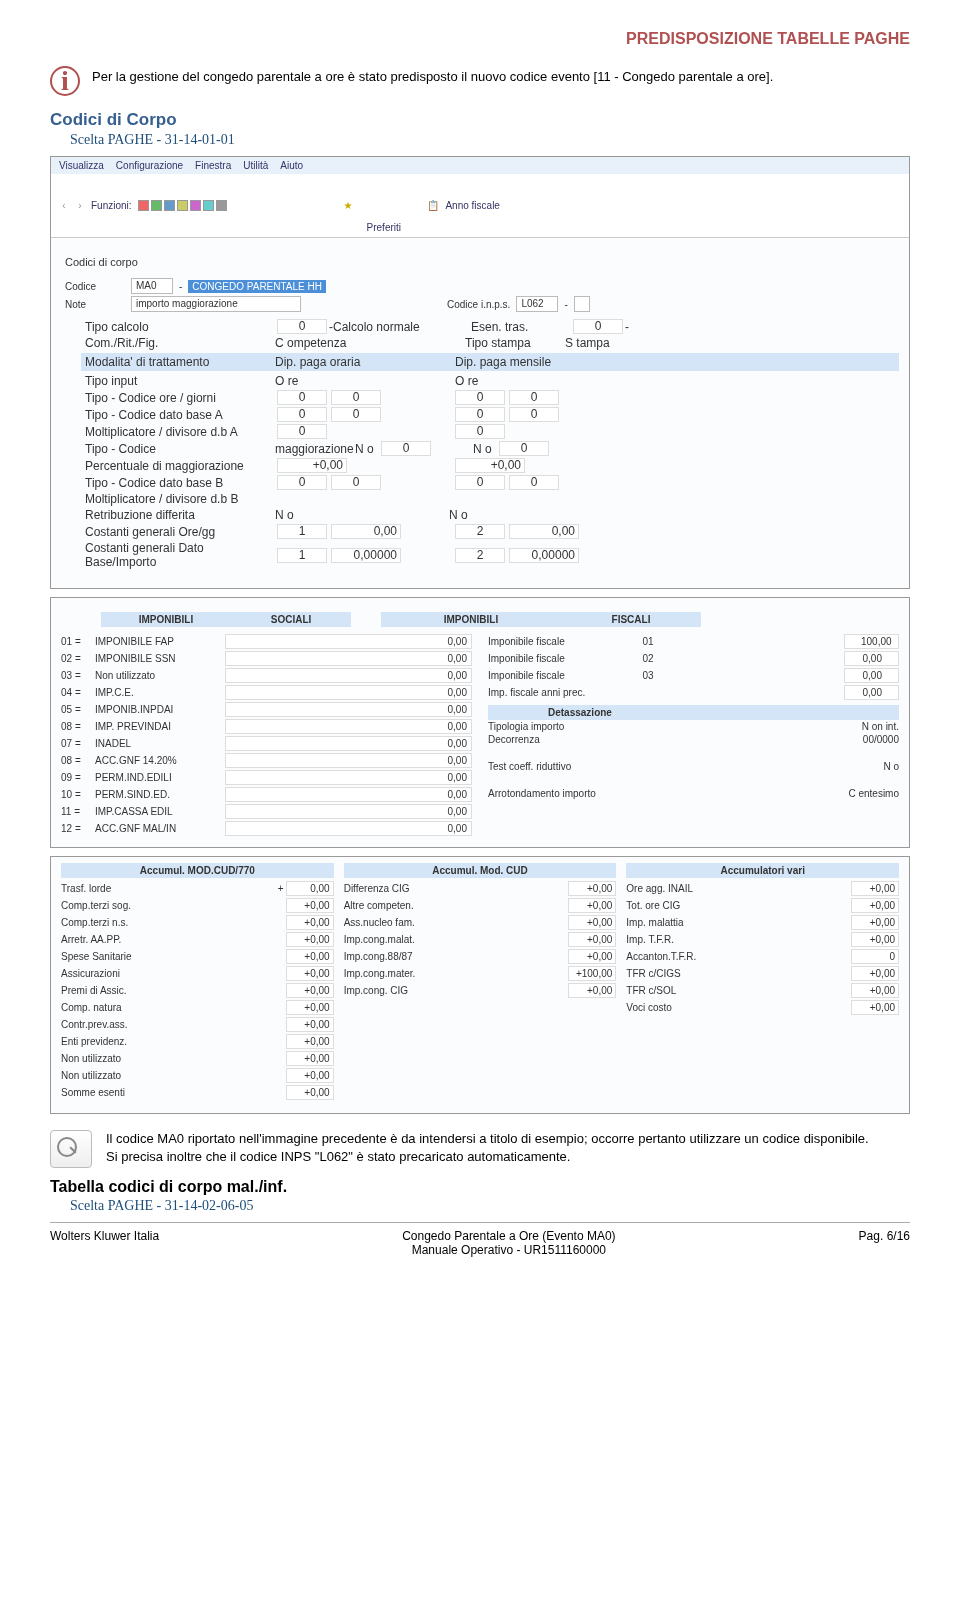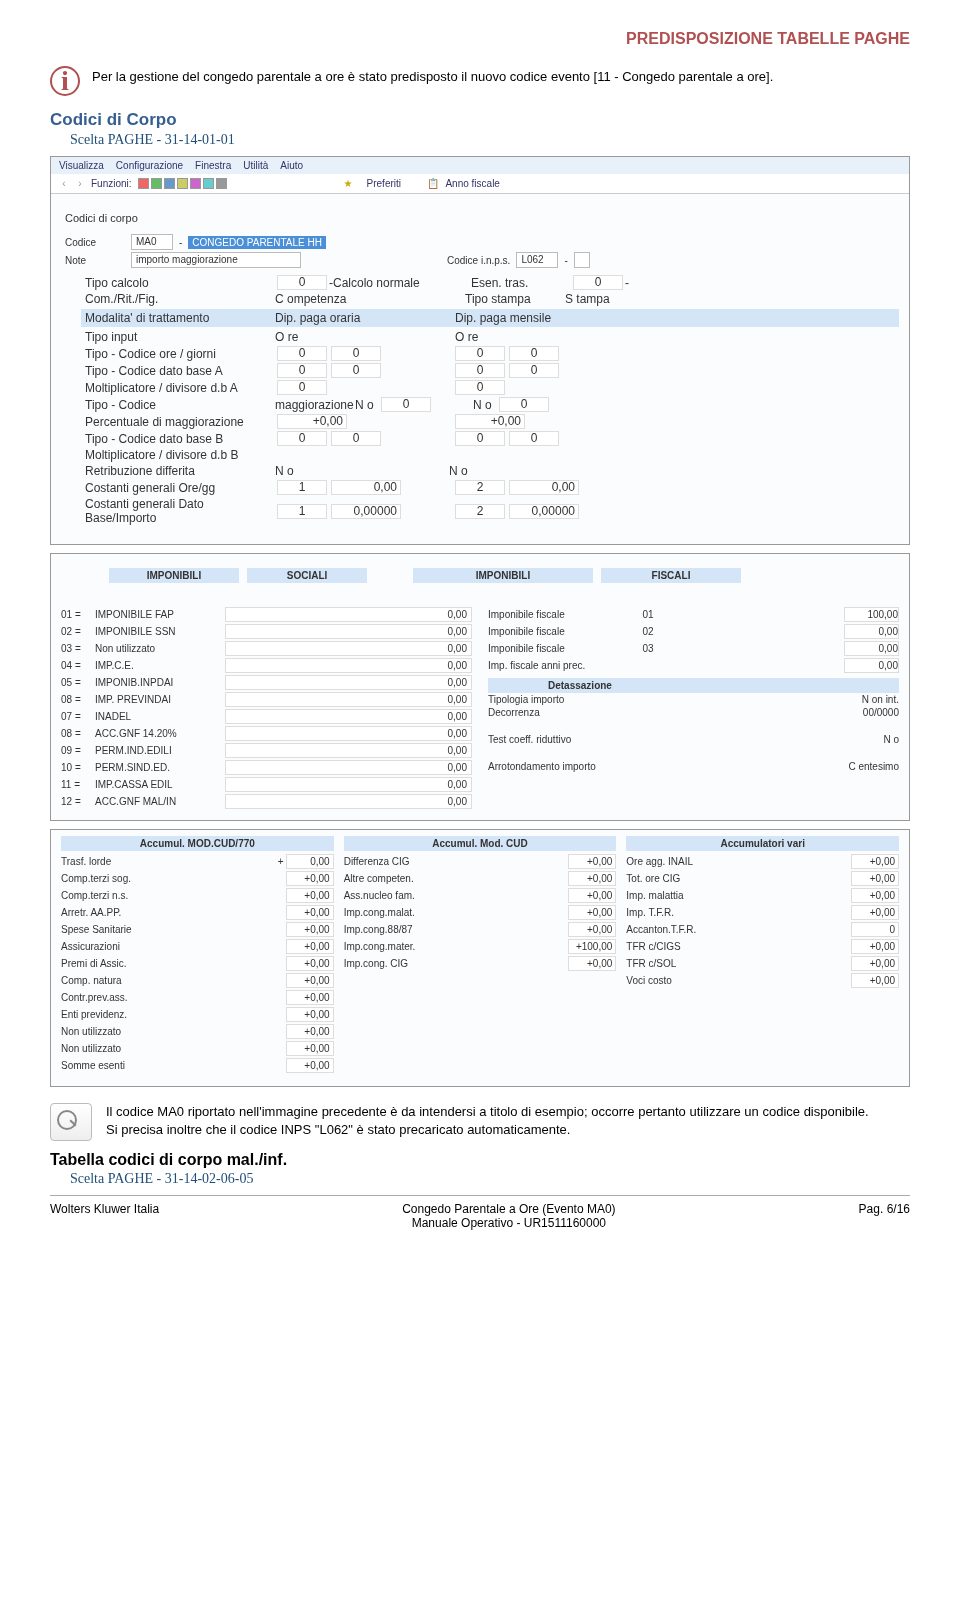--- a/index.html
+++ b/index.html
@@ -10,48 +10,48 @@
   .info-icon { flex: 0 0 30px; font-family: Georgia, serif; font-weight: bold; font-size: 28px; color: #b05050; border: 2.5px solid #b05050; border-radius: 50%; width: 30px; height: 30px; line-height: 26px; text-align: center; }
   .info-text { margin-top: 2px; line-height: 1.35; }
   .section-h { color: #365f91; font-size: 17px; font-weight: bold; margin: 6px 0 2px 0; }
   .scelta { color: #1f4e79; font-family: Georgia, serif; font-size: 14px; margin: 2px 0 6px 20px; }
   .para { line-height: 1.35; text-align: justify; margin-bottom: 10px; }
   .screenshot { border: 1px solid #999; margin: 8px 0; font-size: 10px; color: #333; background: #fafcfe; }
   .menu-bar { background: #e8f0fa; padding: 3px 8px; color: #336; font-size: 10px; display: flex; gap: 12px; }
   .toolbar { padding: 4px 8px; background: #fff; display: flex; gap: 6px; align-items: center; border-bottom: 1px solid #ccc; }
   .tb-dash { width: 10px; text-align: center; color: #999; }
   .tb-word { color: #336; font-size: 10px; }
-  .tb-prefs { margin-left: 8px; }
+  .tb-prefs { margin-left: 8px; margin-top: 44px; }
   .panel { padding: 10px 14px; }
   .form-title { font-size: 11px; margin: 8px 0 10px 0; }
   .frow { display: flex; align-items: center; gap: 6px; margin: 2px 0; font-size: 10px; }
   .flabel { width: 60px; }
   .finput { border: 1px solid #bbb; background: #fff; padding: 1px 4px; font-size: 10px; height: 16px; }
   .finput.w50 { width: 42px; }
   .finput.w200 { width: 170px; }
   .highlight { background: #4a8fd8; color: #fff; padding: 1px 4px; }
   .detail-grid { margin: 6px 0 8px 20px; font-size: 12px; }
   .drow { display: flex; align-items: center; padding: 1px 0; }
   .dlab { width: 190px; }
   .dv { width: 50px; text-align: center; border: 1px solid #ddd; background: #fff; margin: 0 2px; height: 15px; line-height: 13px; padding: 0 3px; }
   .dv.r { text-align: right; }
   .dtext { width: 120px; }
   .dgap { width: 18px; }
   .bluehdr { display: flex; margin-top: 8px; }
   .bh { background: #d4e5f7; font-weight: bold; text-align: center; padding: 2px 4px; font-size: 10px; flex: 1; }
-  .tbls { display: flex; gap: 16px; margin-top: 19px; padding: 4px 10px 10px 10px; }
+  .tbls { display: flex; gap: 16px; margin-top: 2px; padding: 4px 10px 10px 10px; }
   .tbl-left { flex: 1; font-size: 10px; }
   .tbl-right { flex: 1; font-size: 10px; }
   .trow { display: flex; align-items: center; padding: 1px 0; }
   .tc1 { width: 34px; }
   .tc2 { width: 130px; }
   .tc3 { flex: 1; text-align: right; border: 1px solid #ddd; background: #fff; padding: 0 4px; height: 15px; line-height: 13px; }
   .rc1 { width: 145px; }
   .rc2 { width: 30px; text-align: center; }
-  .rc3 { width: 55px; text-align: right; border: 1px solid #ddd; background: #fff; padding: 0 0; height: 15px; line-height: 13px; margin-left: auto; }
+  .rc3 { width: 55px; text-align: right; border: 1px solid #ddd; background: #fff; padding: 0 16px; height: 15px; line-height: 13px; margin-left: auto; }
   .accum-hdr { display: flex; margin-top: 6px; padding: 0 10px; gap: 10px; }
   .accum-h { background: #d4e5f7; font-weight: bold; text-align: center; padding: 2px 4px; font-size: 10px; }
   .accum-body { display: flex; gap: 10px; padding: 2px 10px 12px 10px; font-size: 10px; }
   .acol { flex: 1; }
   .arow { display: flex; align-items: center; padding: 1px 0; }
   .al { flex: 1; }
   .as { width: 10px; text-align: center; }
   .av { width: 48px; text-align: right; border: 1px solid #ddd; background: #fff; padding: 0 3px; height: 15px; line-height: 13px; }
   .note-row { display: flex; gap: 14px; align-items: flex-start; margin: 16px 0 10px 0; }
   .note-icon { flex: 0 0 42px; height: 38px; border: 1px solid #bbb; border-radius: 4px; background: linear-gradient(#fff,#eee); position: relative; }
@@ -218,21 +218,21 @@
           <span class="dv r" style="width:70px">0,00000</span>
           <span style="width:50px"></span>
           <span class="dv">2</span>
           <span class="dv r" style="width:70px">0,00000</span>
           </div>
       </div>
     </div>
   </div>
 
   <div class="screenshot">
-    <div class="bluehdr" style="padding:6px 10px 0 10px;gap:8px">
+    <div class="bluehdr" style="padding:6px 10px 0 10px;gap:0">
       <div style="width:40px"></div>
       <div class="bh" style="width:130px;flex:none">IMPONIBILI</div>
       <div class="bh" style="width:120px;flex:none">SOCIALI</div>
       <div style="width:30px"></div>
       <div class="bh" style="width:180px;flex:none">IMPONIBILI</div>
       <div class="bh" style="width:140px;flex:none">FISCALI</div>
     </div>
     <div class="tbls">
       <div class="tbl-left" id="impo-left">
           <div class="trow">

